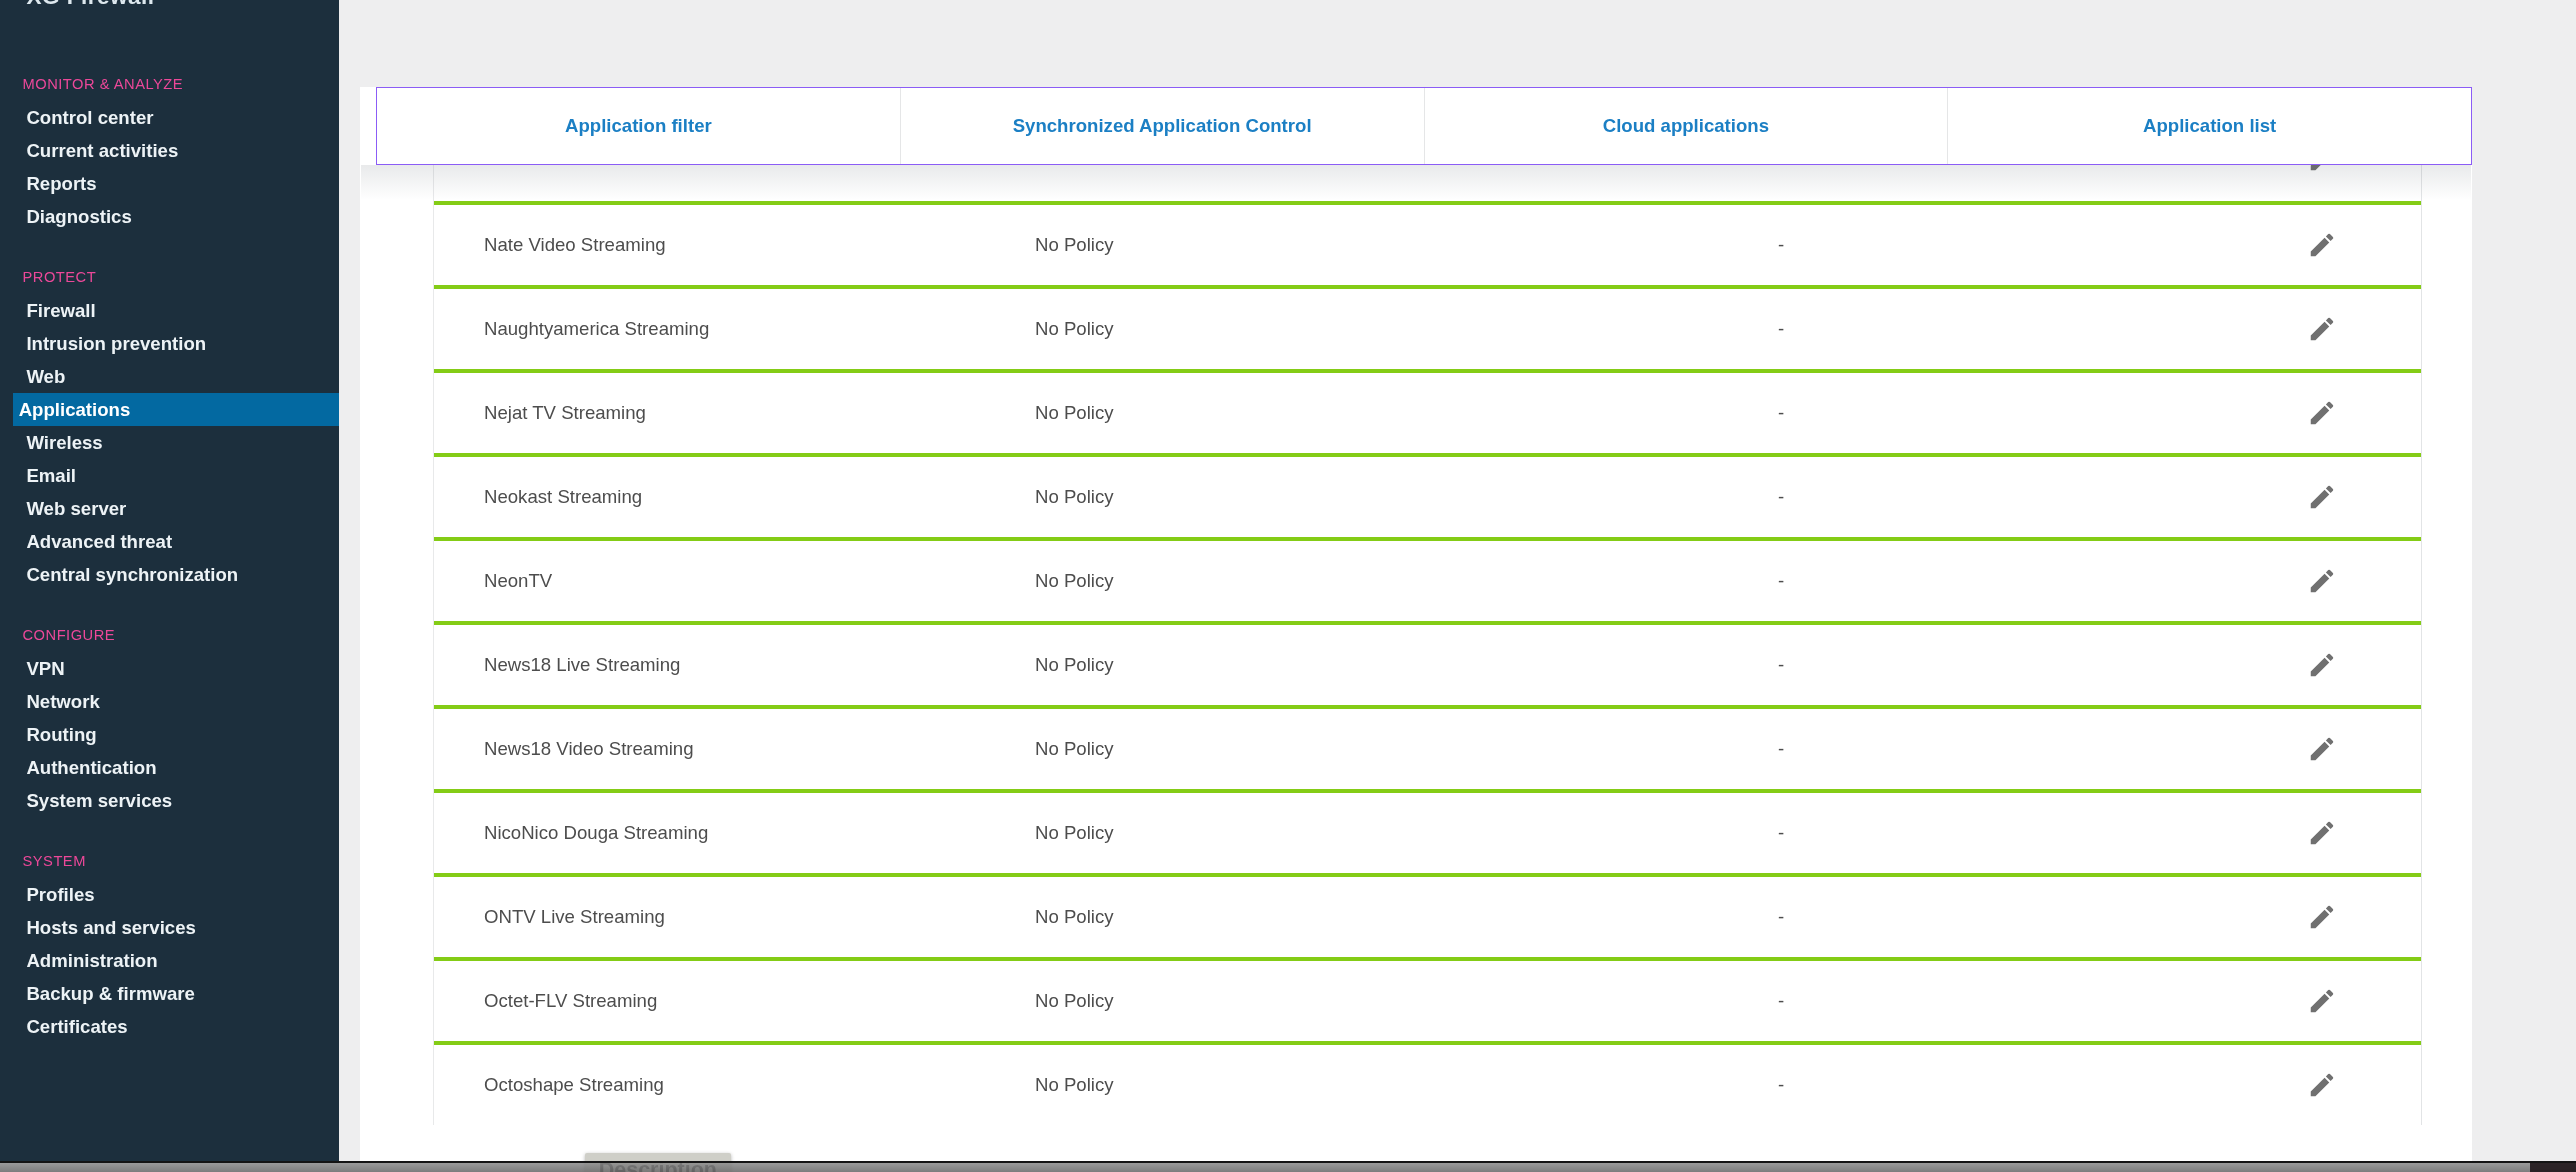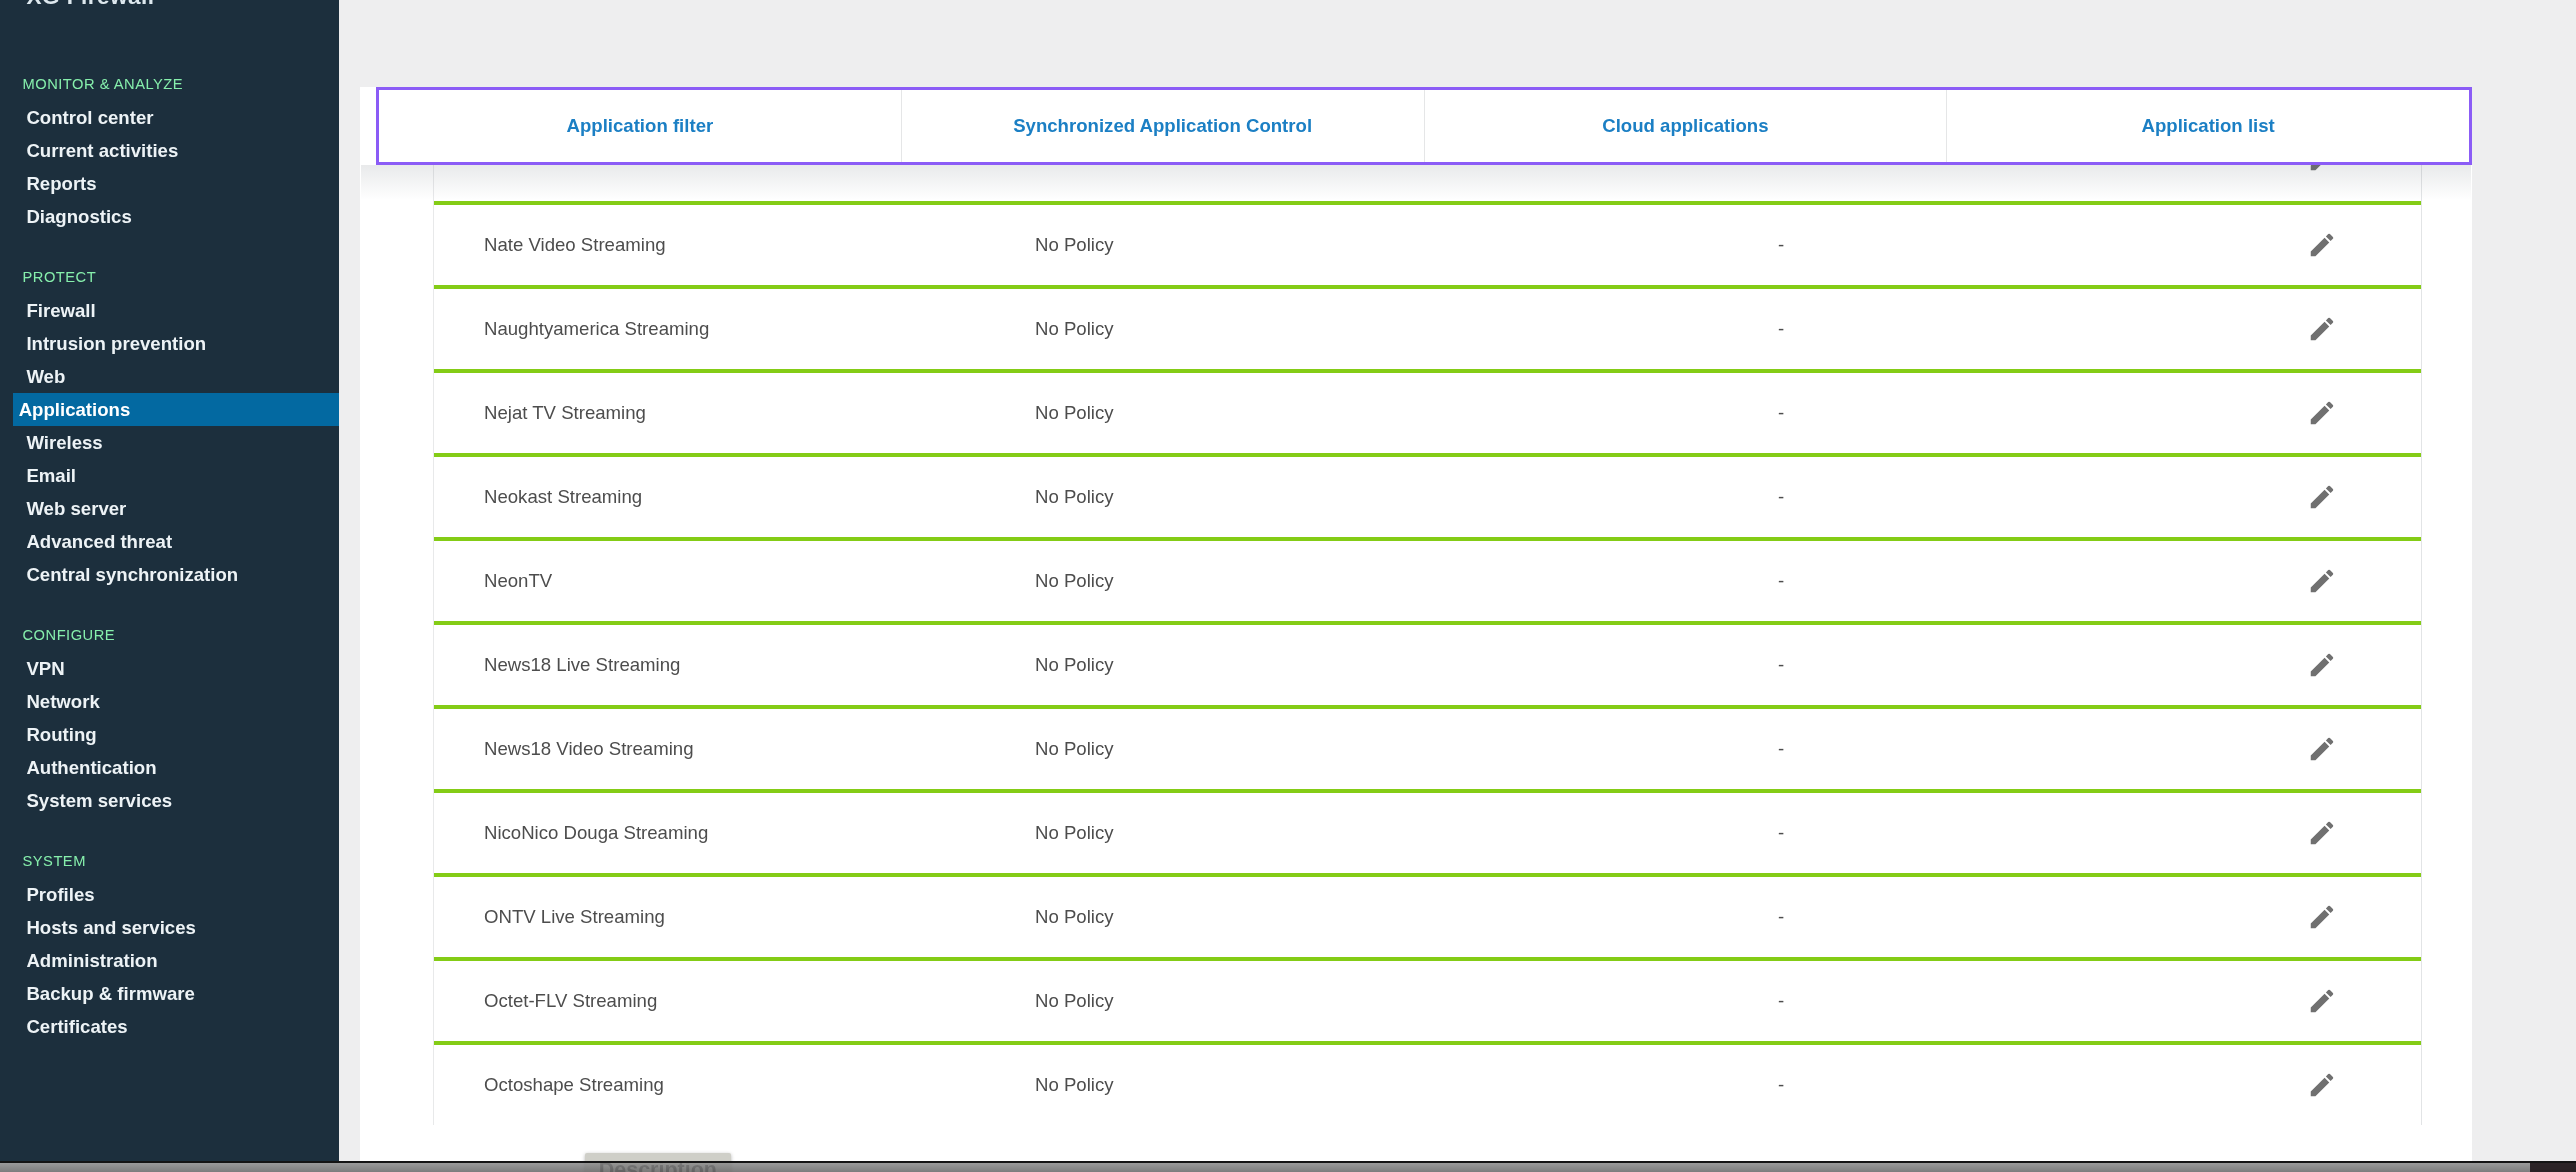--- a/index.html
+++ b/index.html
@@ -13,38 +13,38 @@
     position:absolute;left:0;top:0;width:339px;height:1162px;
     background:#1c2f3d;overflow:hidden;z-index:2;
   }
   .logo{
     position:absolute;top:-15.6px;left:26.4px;font-size:22.5px;font-weight:700;
     color:#dde8ee;letter-spacing:0.5px;white-space:nowrap;
   }
   .nav{position:absolute;top:68px;left:0;right:0;}
   .nav-label{
     height:33px;line-height:33px;padding-left:22.5px;font-size:14.7px;
-    color:#86efac;letter-spacing:0.5px;white-space:nowrap;
+    color:#ec4899;letter-spacing:0.5px;white-space:nowrap;
   }
   .nav-section + .nav-section{margin-top:28px;}
   .nav-item{
     height:33px;line-height:33px;padding-left:26.4px;font-size:18.6px;
     font-weight:700;color:#edf3f6;white-space:nowrap;cursor:pointer;
   }
   .nav-item.active{
     margin-left:12.7px;padding-left:6px;background:#0369a1;color:#ffffff;
   }
   
   .panel{
     position:absolute;left:360px;top:87px;width:2112px;height:1075px;
     background:#ffffff;z-index:1;overflow:hidden;
   }
   .tabbar{
     position:absolute;left:16px;top:0;right:0;height:78px;background:#ffffff;
-    border:3px solid #8b5cf6;box-sizing:border-box;display:flex;z-index:6;
+    border:1px solid #8b5cf6;box-sizing:border-box;display:flex;z-index:6;
   }
   .tab{
     flex:1 1 0;display:flex;align-items:center;justify-content:center;
     font-size:18.6px;font-weight:600;color:#1b7fc4;position:relative;
     border-left:1px solid #e5e6e7;cursor:pointer;white-space:nowrap;
   }
   .tab:first-child{border-left:none;}
   .tab.active{
     color:#141414;font-weight:700;background:#fff;z-index:2;
     border-left-color:transparent;box-shadow:0 1px 6.8px rgba(0,0,0,.16);

